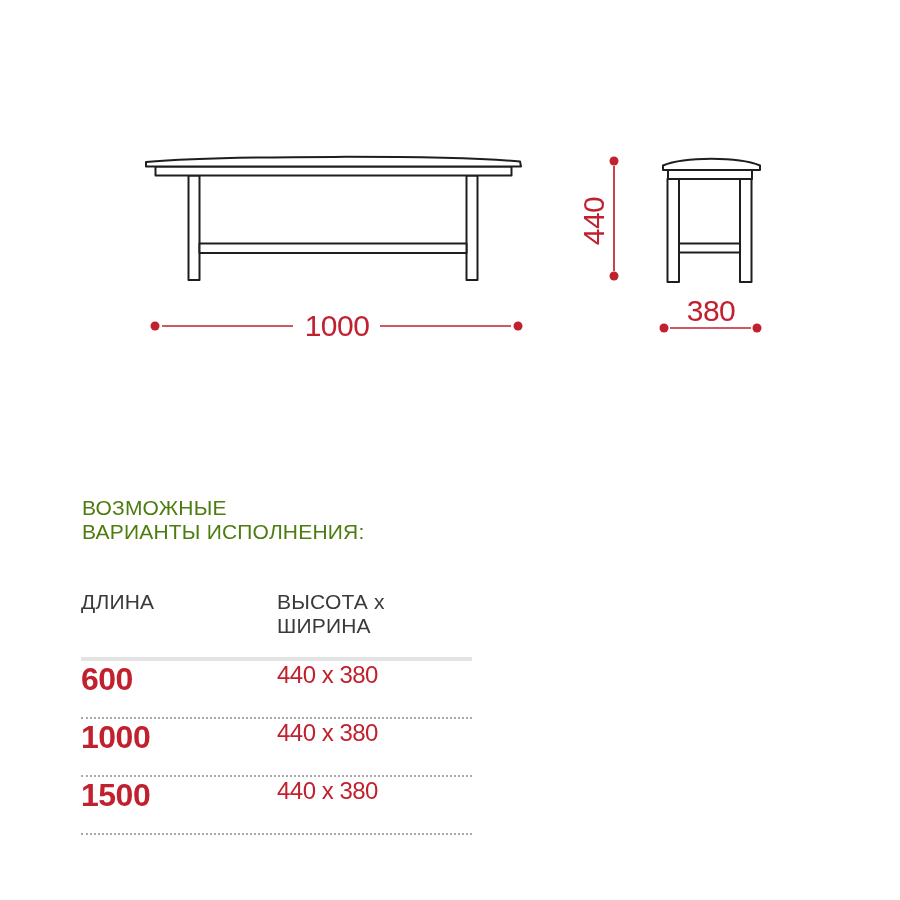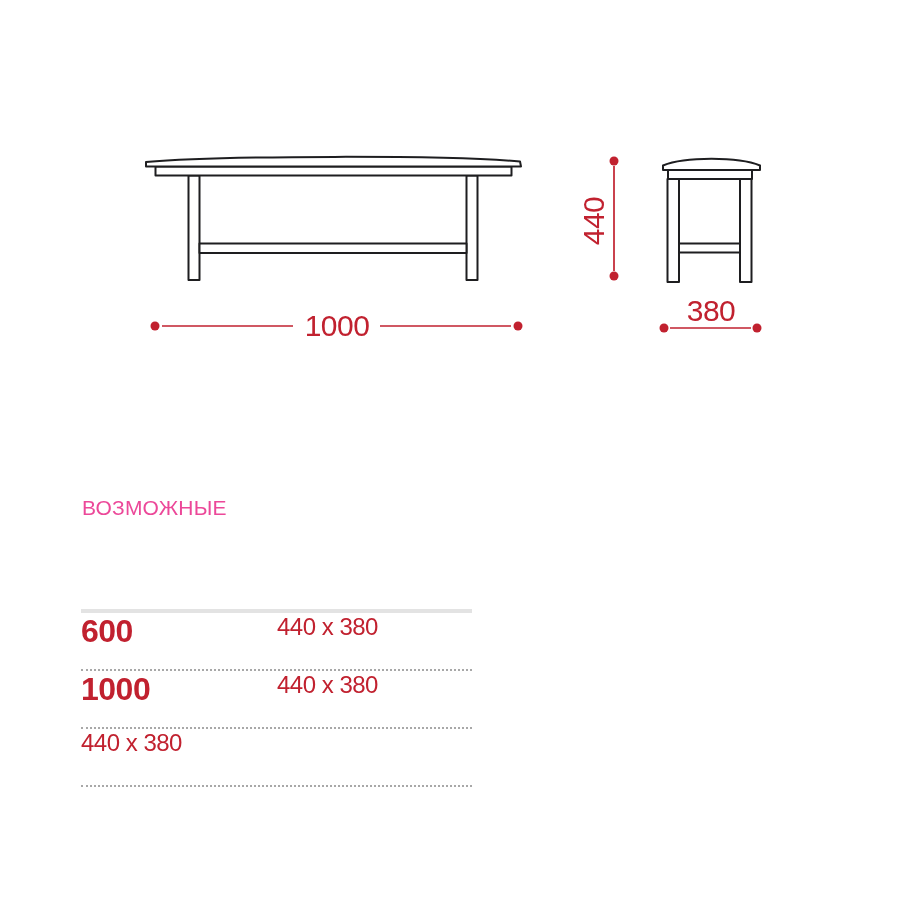--- a/index.html
+++ b/index.html
@@ -12,21 +12,21 @@
   .ink { stroke:#1e1e20; stroke-width:2; fill:#ffffff; stroke-linejoin:round; stroke-linecap:round; }
   .dim line { stroke:#c1212f; stroke-width:1.7; }
   .dim circle { fill:#c1212f; stroke:none; }
   .dim text {
     fill:#c1212f; font-size:30px; letter-spacing:-0.5px;
     font-family:"Liberation Sans", sans-serif;
   }
   
   .variants-heading {
     position:absolute; left:82px; top:496px;
-    color:#ec4899; font-size:21px; line-height:24px; letter-spacing:0.2px;
+    color:#4d7c0f; font-size:21px; line-height:24px; letter-spacing:0.2px;
   }
   
   .spec-table { position:absolute; left:81px; top:590px; width:391px; }
   .spec-head { display:flex; font-size:21px; color:#3a3a3c; letter-spacing:0.2px; }
   .col1 { width:196px; }
   .col2 { flex:1; }
   .head-rule { height:4px; background:#e3e3e3; margin-top:19px; }
   .spec-row {
     display:flex; height:56px;
     border-bottom:2px dotted #a8a8a8; color:#c1212f;
@@ -75,31 +75,37 @@
     <g class="dim">
       <circle cx="664" cy="328" r="4.5"></circle>
       <circle cx="757" cy="328" r="4.5"></circle>
       <line x1="670" y1="328" x2="751" y2="328"></line>
       <text x="711" y="321" text-anchor="middle">380</text>
     </g>
   </svg>
 
   <div class="variants-heading">
     <div>ВОЗМОЖНЫЕ</div>
+    <div>ВАРИАНТЫ ИСПОЛНЕНИЯ:</div>
   </div>
 
   <div class="spec-table">
+    <div class="spec-head">
+      <div class="col1">ДЛИНА</div>
+      <div class="col2">ВЫСОТА х ШИРИНА</div>
+    </div>
     <div class="head-rule"></div>
 
     <div class="spec-row">
       <div class="col1">600</div>
       <div class="col2">440 x 380</div>
     </div>
     <div class="spec-row">
       <div class="col1">1000</div>
       <div class="col2">440 x 380</div>
     </div>
     <div class="spec-row">
+      <div class="col1">1500</div>
       <div class="col2">440 x 380</div>
     </div>
   </div>
 
 </div>
 
 </body></html>

